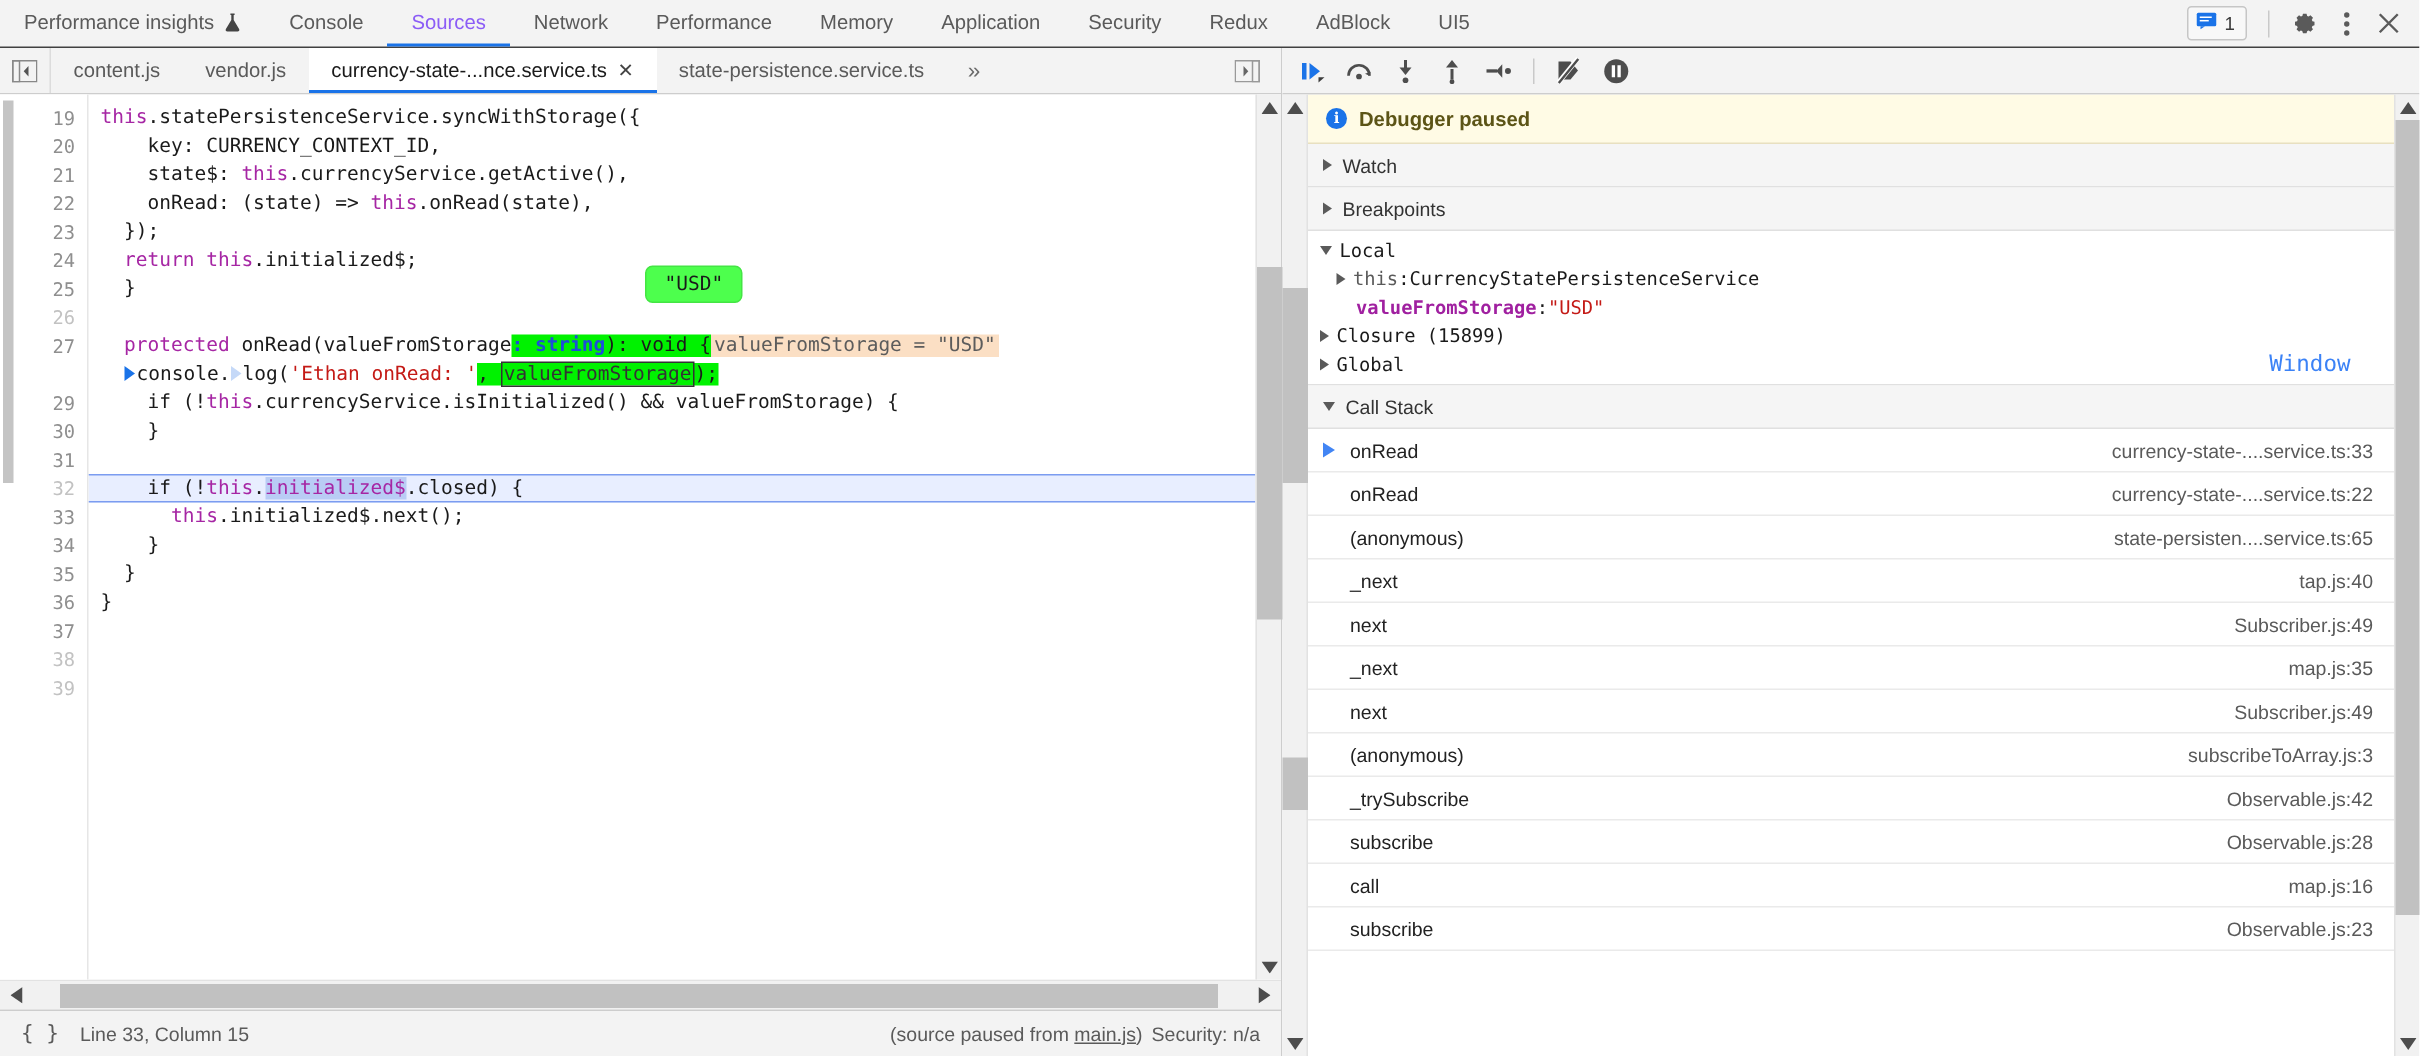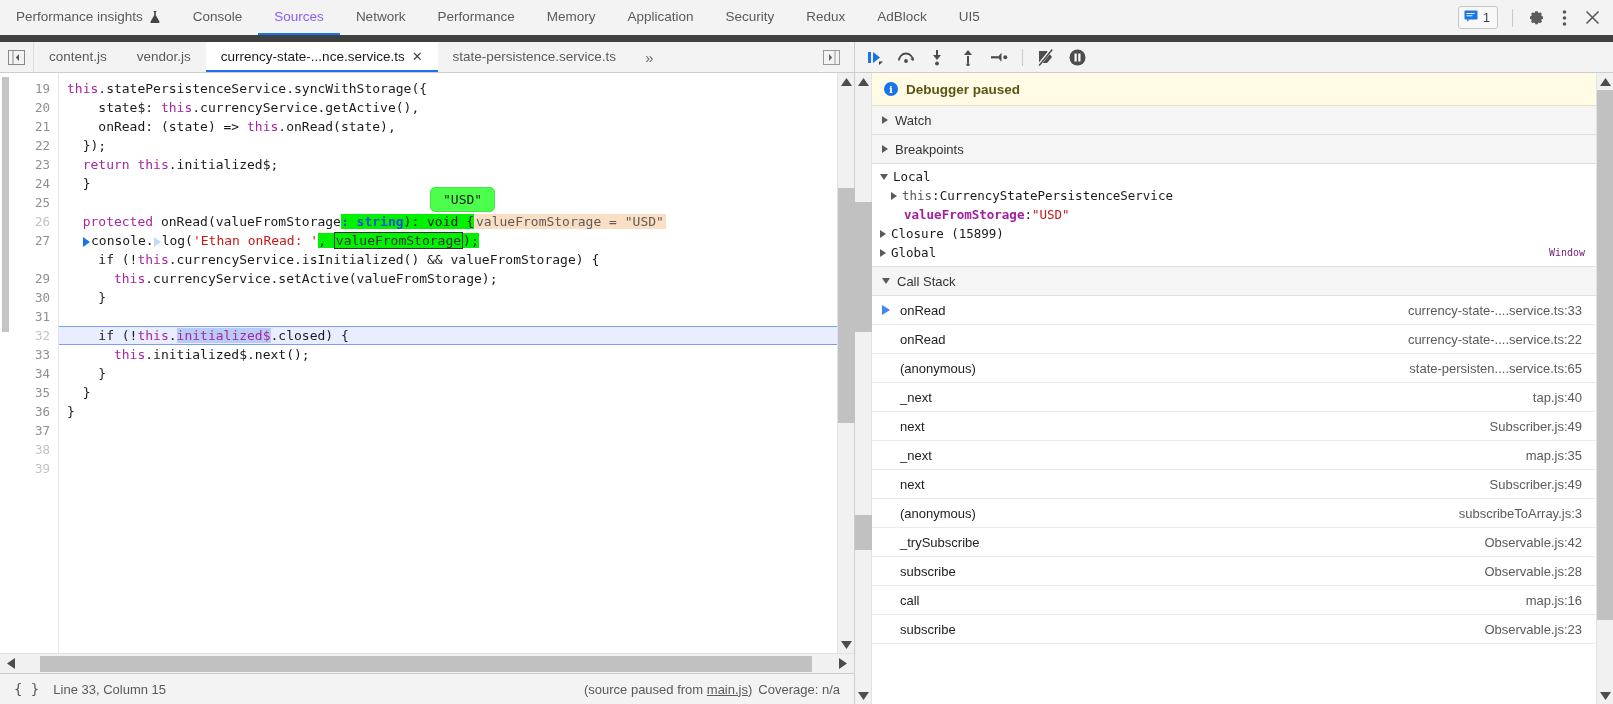--- a/index.html
+++ b/index.html
@@ -8,23 +8,23 @@
     background: #fff;
     font-family: "Liberation Sans", sans-serif;
     font-size: 12px;
     color: #333;
     overflow: hidden;
   }
   .app { width: 1613px; height: 704px; display: flex; flex-direction: column; }
 
   
   .topbar {
-    height: 42px; min-height: 29px;
+    height: 32px; min-height: 29px;
     background: #f3f3f3;
-    border-bottom: 7px solid #404040;
+    border-bottom: 1px solid #404040;
     display: flex; align-items: stretch;
     position: relative;
   }
   .main-tabs { display: flex; align-items: stretch; }
   .mtab {
     display: flex; align-items: center; gap: 6px;
     padding: 0 16px;
     font-size: 13.5px; color: #5a5a5a;
     white-space: nowrap;
     border-bottom: 2px solid transparent;
@@ -184,21 +184,21 @@
     font-family: "DejaVu Sans Mono", monospace; font-size: 12.5px;
     display: flex; align-items: center; white-space: nowrap;
   }
   .srow .ind1 { padding-left: 8px; }
   .srow .ind2 { padding-left: 19px; }
   .srow .ind3 { padding-left: 32px; }
   .prop-name { color: #a020a0; font-weight: bold; }
   .prop-this { color: #5a5a5a; }
   .prop-val-str { color: #c41a16; }
   .prop-val-obj { color: #1a1a1a; }
-  .scope-win { margin-left: auto; padding-right: 11px; color: #701a75; font-family: "DejaVu Sans Mono", monospace; font-size: 10px; }
+  .scope-win { margin-left: auto; padding-right: 29px; color: #3b82f6; font-family: "DejaVu Sans Mono", monospace; font-size: 15px; }
   .csrow {
     height: 29px; min-height: 29px; display: flex; align-items: center;
     border-bottom: 1px solid #eaeaea; padding-left: 10px;
     font-size: 13px; color: #222;
   }
   .csrow .cs-marker { width: 18px; display: flex; align-items: center; }
   .cs-arrow { width: 0; height: 0; border-top: 5px solid transparent; border-bottom: 5px solid transparent; border-left: 8px solid #4285f4; }
   .cs-loc { margin-left: auto; padding-right: 14px; color: #5a5a5a; font-size: 13px; }
   .dbg-vscroll {
     width: 17px; min-width: 17px; background: #f1f1f1; border-left: 1px solid #e2e2e2;
@@ -352,30 +352,30 @@
           <div class="gnum">34</div>
           <div class="gnum">35</div>
           <div class="gnum">36</div>
           <div class="gnum">37</div>
           <div class="gnum dim">38</div>
           <div class="gnum dim">39</div>
         </div>
 
         <div class="codearea">
           <div class="cline"><span class="k">this</span><span class="n">.statePersistenceService.syncWithStorage({</span></div>
+          <div class="cline"><span class="n">    key: CURRENCY_CONTEXT_ID,</span></div>
           <div class="cline"><span class="n">    state$: </span><span class="k">this</span><span class="n">.currencyService.getActive(),</span></div>
           <div class="cline"><span class="n">    onRead: (state) =&gt; </span><span class="k">this</span><span class="n">.onRead(state),</span></div>
           <div class="cline"><span class="n">  });</span></div>
           <div class="cline"><span class="k">  return </span><span class="k">this</span><span class="n">.initialized$;</span></div>
           <div class="cline"><span class="n">  }</span></div>
           <div class="cline"></div>
           <div class="cline"><span class="k">  protected</span><span class="n"> onRead(valueFromStorage</span><span class="greenhl"><span style="color:#1d4ed8;font-weight:bold;">: string</span><span class="n">): void {</span></span><span class="inlineval">valueFromStorage = "USD"</span></div>
           <div class="cline"><span style="padding-left:16px;"></span><span class="tri"></span><span class="n">console.</span><span class="tri-o"></span><span class="n">log(</span><span class="s">'Ethan onRead: '</span><span class="greenhl"><span class="n">, </span><span class="boxed">valueFromStorage</span><span class="n">);</span></span></div>
           <div class="cline"><span class="n">    if (!</span><span class="k">this</span><span class="n">.currencyService.isInitialized() &amp;&amp; valueFromStorage) {</span></div>
-          <div class="cline"><span class="n">      </span><span class="k">this</span><span class="n">.currencyService.setActive(valueFromStorage);</span></div>
           <div class="cline"><span class="n">    }</span></div>
           <div class="cline"></div>
           <div class="cline cur"><span class="n">    if (!</span><span class="k">this</span><span class="n">.</span><span class="k sel-blue">initialized$</span><span class="n">.closed) {</span></div>
           <div class="cline"><span class="n">      </span><span class="k">this</span><span class="n">.initialized$.next();</span></div>
           <div class="cline"><span class="n">    }</span></div>
           <div class="cline"><span class="n">  }</span></div>
           <div class="cline"><span class="n">}</span></div>
 
           <div class="tooltip-usd" style="left:371px; top:114px;">"USD"</div>
         </div>
@@ -411,21 +411,21 @@
               <path d="M8 5.5L0 11V0z" fill="#4d4d4d"></path>
             </svg>
         </div>
       </div>
 
       <div class="statusbar">
         <span class="fmt-btn">{&nbsp;}</span>
         <span>Line 33, Column 15</span>
         <span class="status-right">
           <span><span>(source paused from </span><a href="#">main.js</a><span>)</span></span>
-          <span>Coverage: n/a</span>
+          <span>Security: n/a</span>
         </span>
       </div>
     </div>
 
     <div class="right">
 
       <div class="dbgtoolbar">
         <div class="dicon">
           <svg width="19" height="17" viewBox="0 0 19 17">
               <rect x="2" y="3" width="3" height="11" fill="#1a73e8"></rect>

